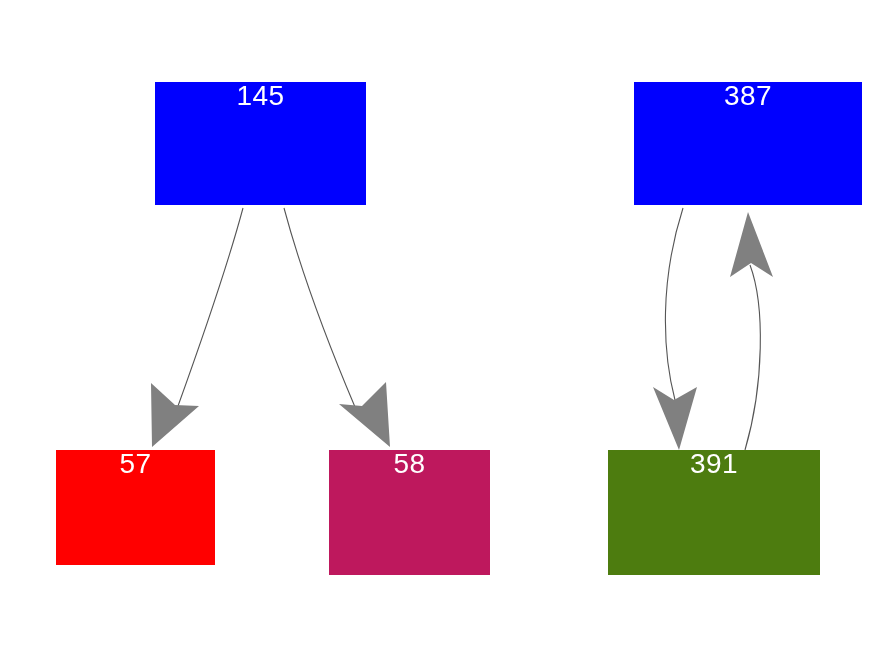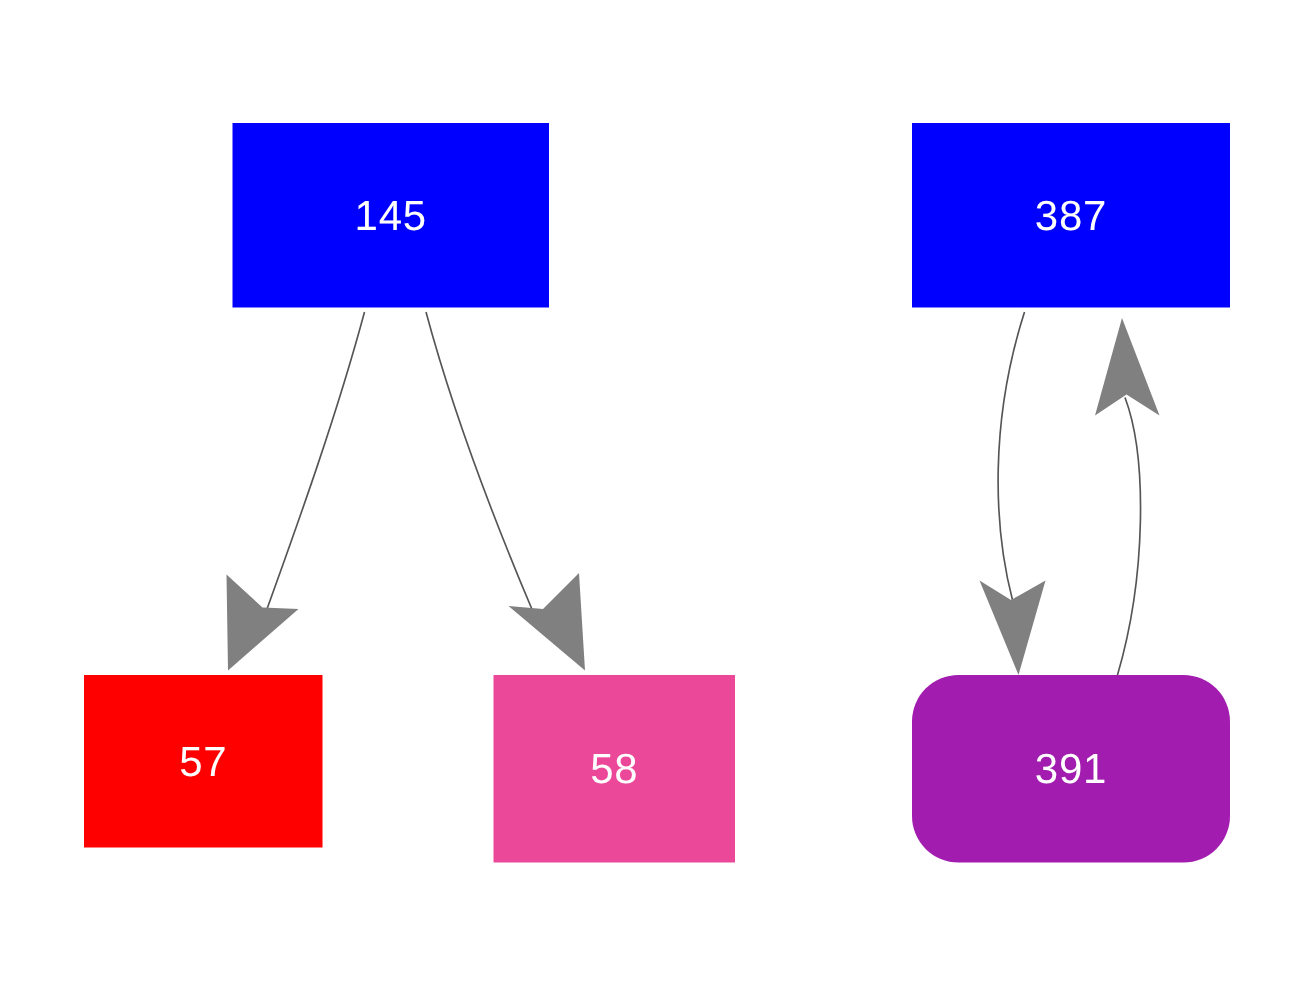--- a/index.html
+++ b/index.html
@@ -19,21 +19,21 @@
   #graph-svg {
     position: absolute;
     left: 0;
     top: 0;
     width: 875px;
     height: 656px;
   }
   .node {
     position: absolute;
     display: flex;
-    align-items: center;
+    align-items: flex-start;
     justify-content: center;
     box-sizing: border-box;
     z-index: 2;
   }
   .node-label {
     color: #ffffff;
     font-size: 28px;
     font-weight: normal;
     line-height: 1;
     letter-spacing: 0.5px;
@@ -79,25 +79,25 @@
   </svg>
 
   <div class="node" style="left:155px; top:82px; width:211px; height:123px; background:#0000ff;">
     <span class="node-label">145</span>
   </div>
 
   <div class="node" style="left:56px; top:450px; width:159px; height:115px; background:#ff0000;">
     <span class="node-label">57</span>
   </div>
 
-  <div class="node" style="left:329px; top:450px; width:161px; height:125px; background:#ec4899;">
+  <div class="node" style="left:329px; top:450px; width:161px; height:125px; background:#be185d;">
     <span class="node-label">58</span>
   </div>
 
-  <div class="node" style="left:608px; top:82px; width:212px; height:123px; background:#0000ff;">
+  <div class="node" style="left:634px; top:82px; width:228px; height:123px; background:#0000ff;">
     <span class="node-label">387</span>
   </div>
 
-  <div class="node" style="left:608px; top:450px; width:212px; height:125px; background:#a21caf;border-radius:31px;">
+  <div class="node" style="left:608px; top:450px; width:212px; height:125px; background:#4d7c0f;">
     <span class="node-label">391</span>
   </div>
 
 </div>
 
 </body></html>

